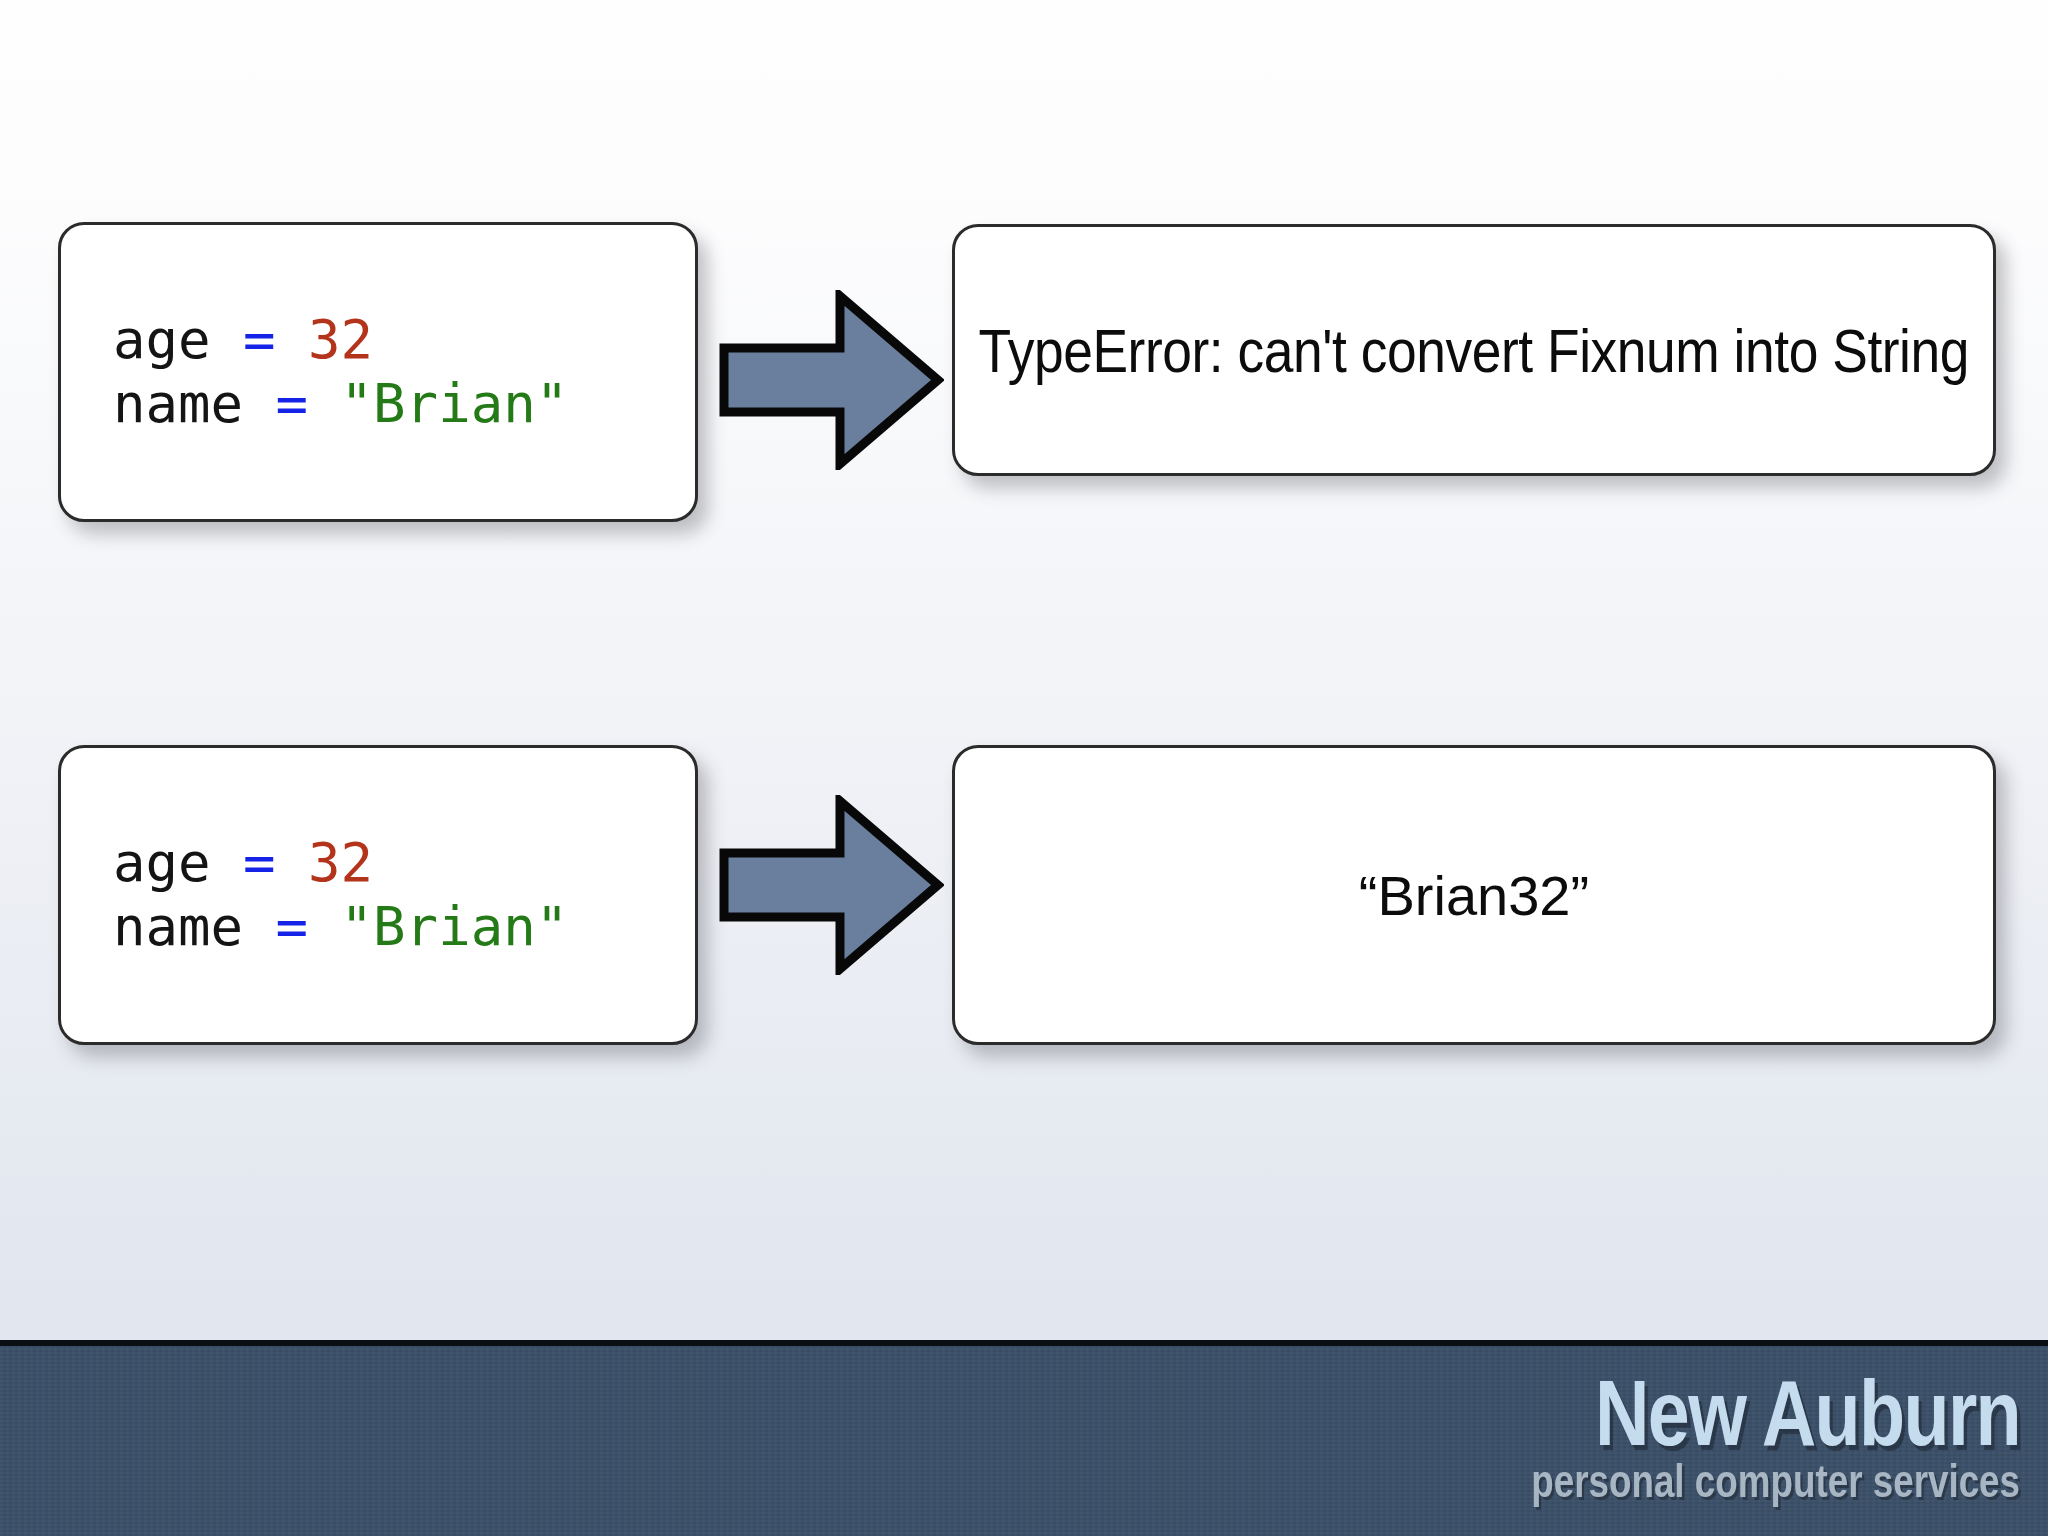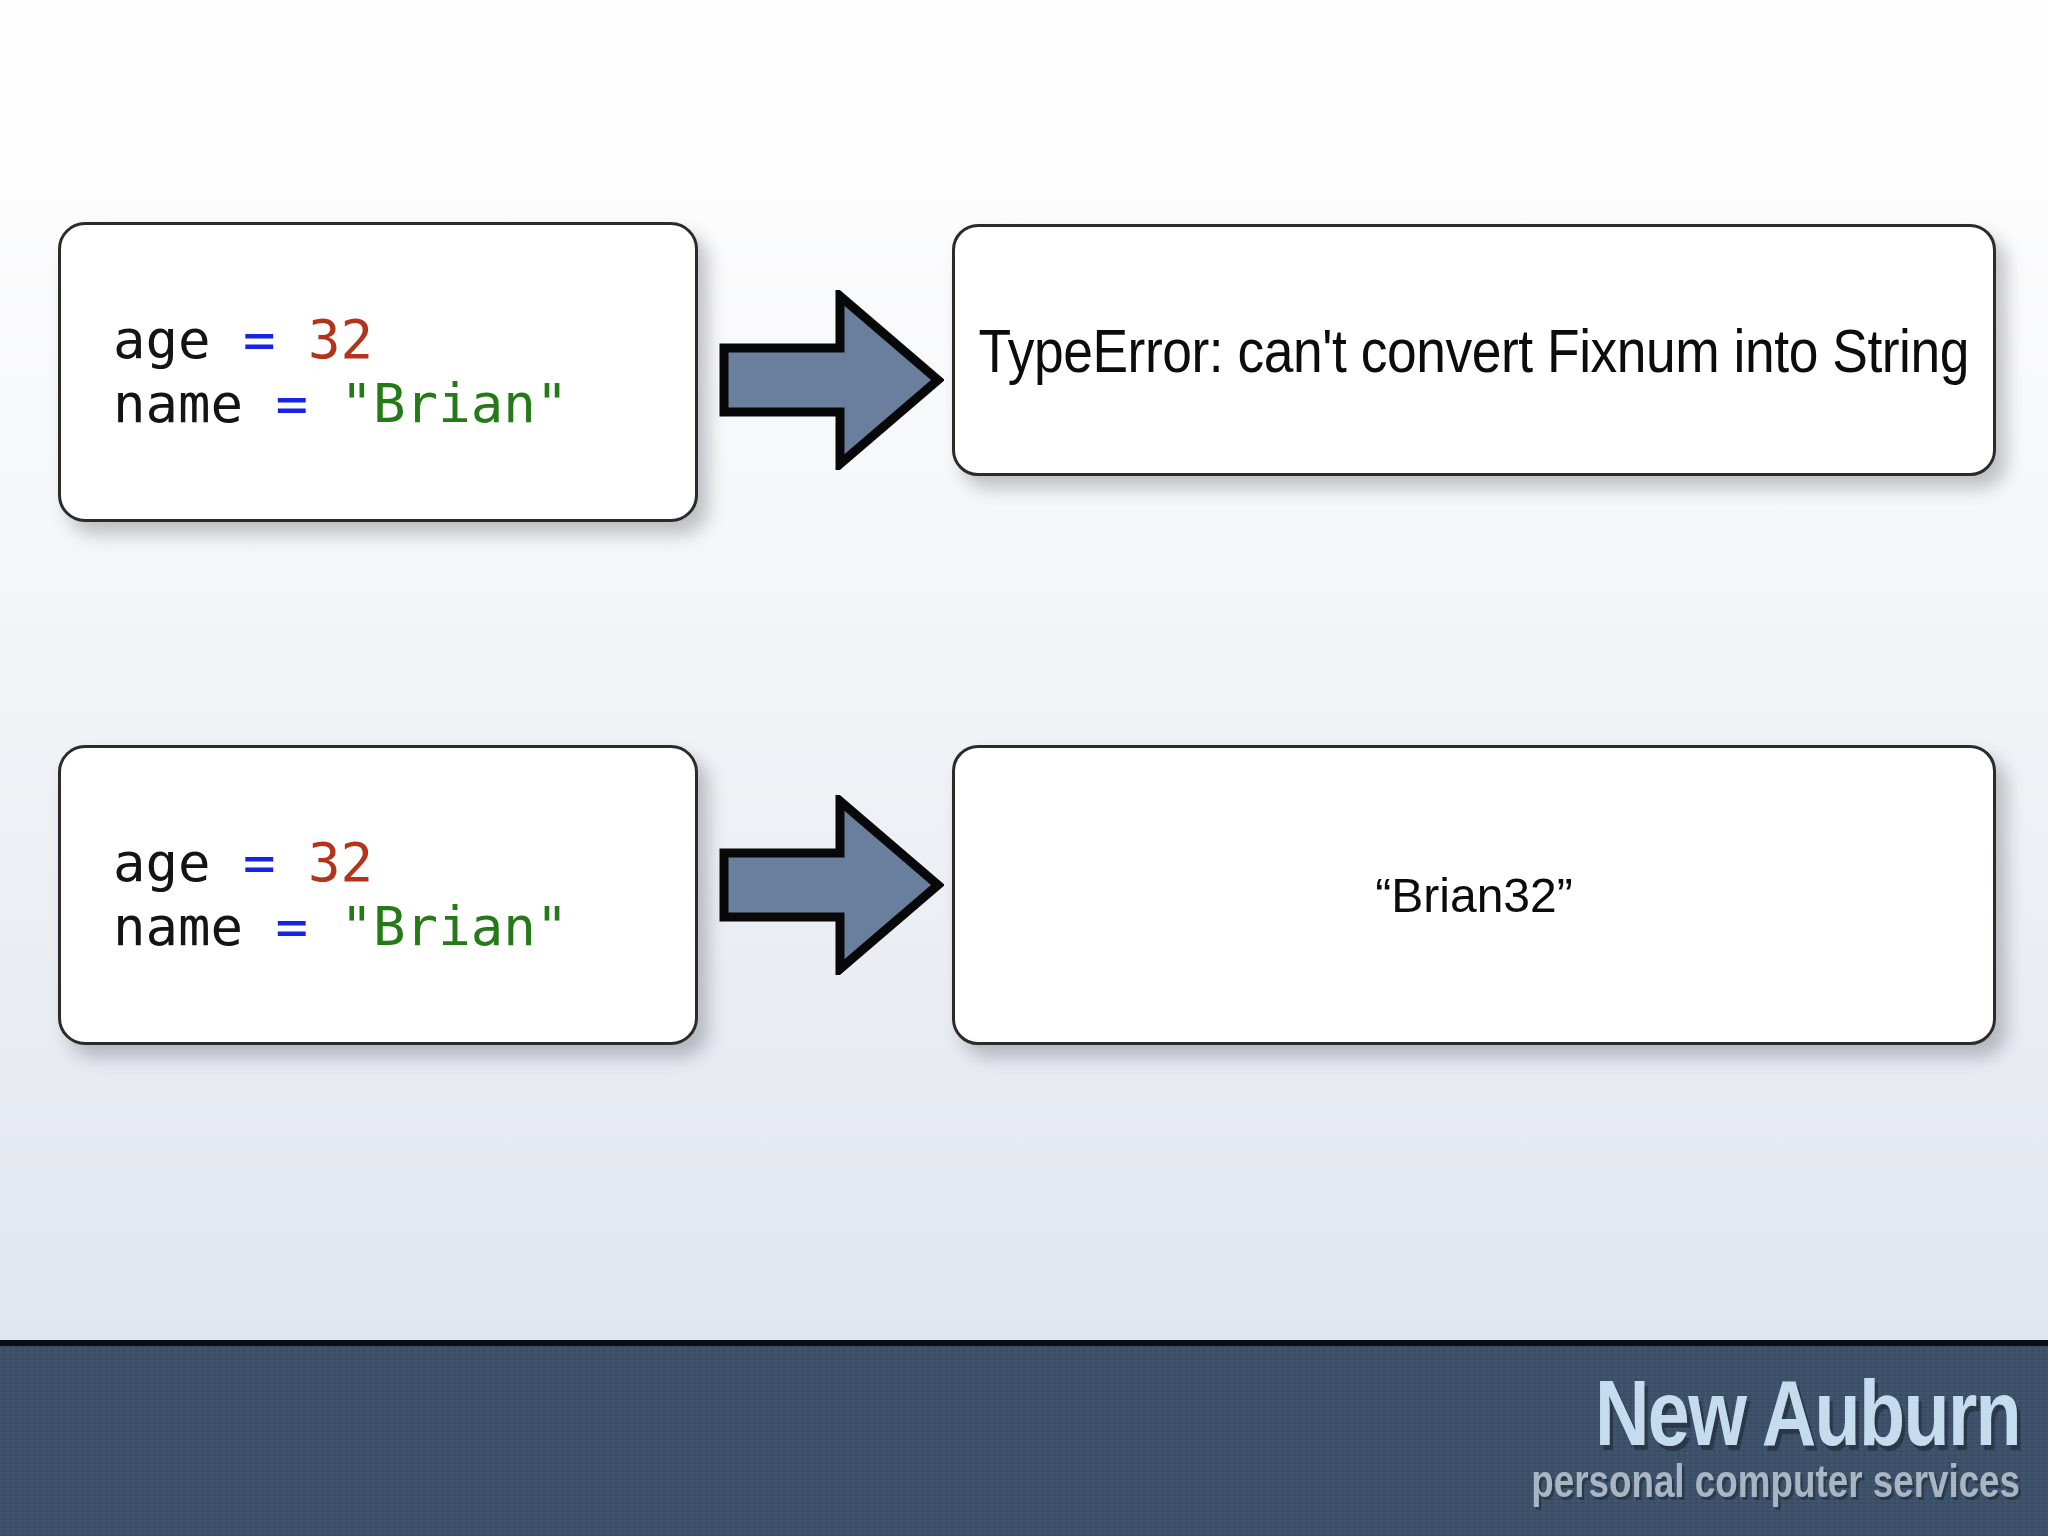--- a/index.html
+++ b/index.html
@@ -37,21 +37,20 @@
     box-shadow: 10px 12px 18px rgba(60,60,70,0.30);
     box-sizing: border-box;
   }
 
   
   .code-card {
     padding: 26px 0 26px 52px;
     display: flex;
     flex-direction: column;
     justify-content: center;
-    border-radius: 27px;
   }
   .code-line {
     font-family: "DejaVu Sans Mono", monospace;
     font-size: 54px;
     line-height: 1.18;
     color: #141414;
     white-space: pre;
     letter-spacing: 0px;
   }
   .tok-op    { color: #1522e8; }
@@ -67,21 +66,21 @@
   }
   .result-text {
     font-family: "Liberation Sans Narrow", "Liberation Sans", sans-serif;
     font-size: 62px;
     color: #0c0c0c;
     letter-spacing: -0.5px;
     white-space: nowrap;
     transform: scaleX(0.86);
   }
   .result-text.quoted {
-    font-size: 48px;
+    font-size: 56px;
     transform: scaleX(1);
     letter-spacing: 0px;
   }
 
   
   .arrow {
     position: absolute;
   }
 
   

